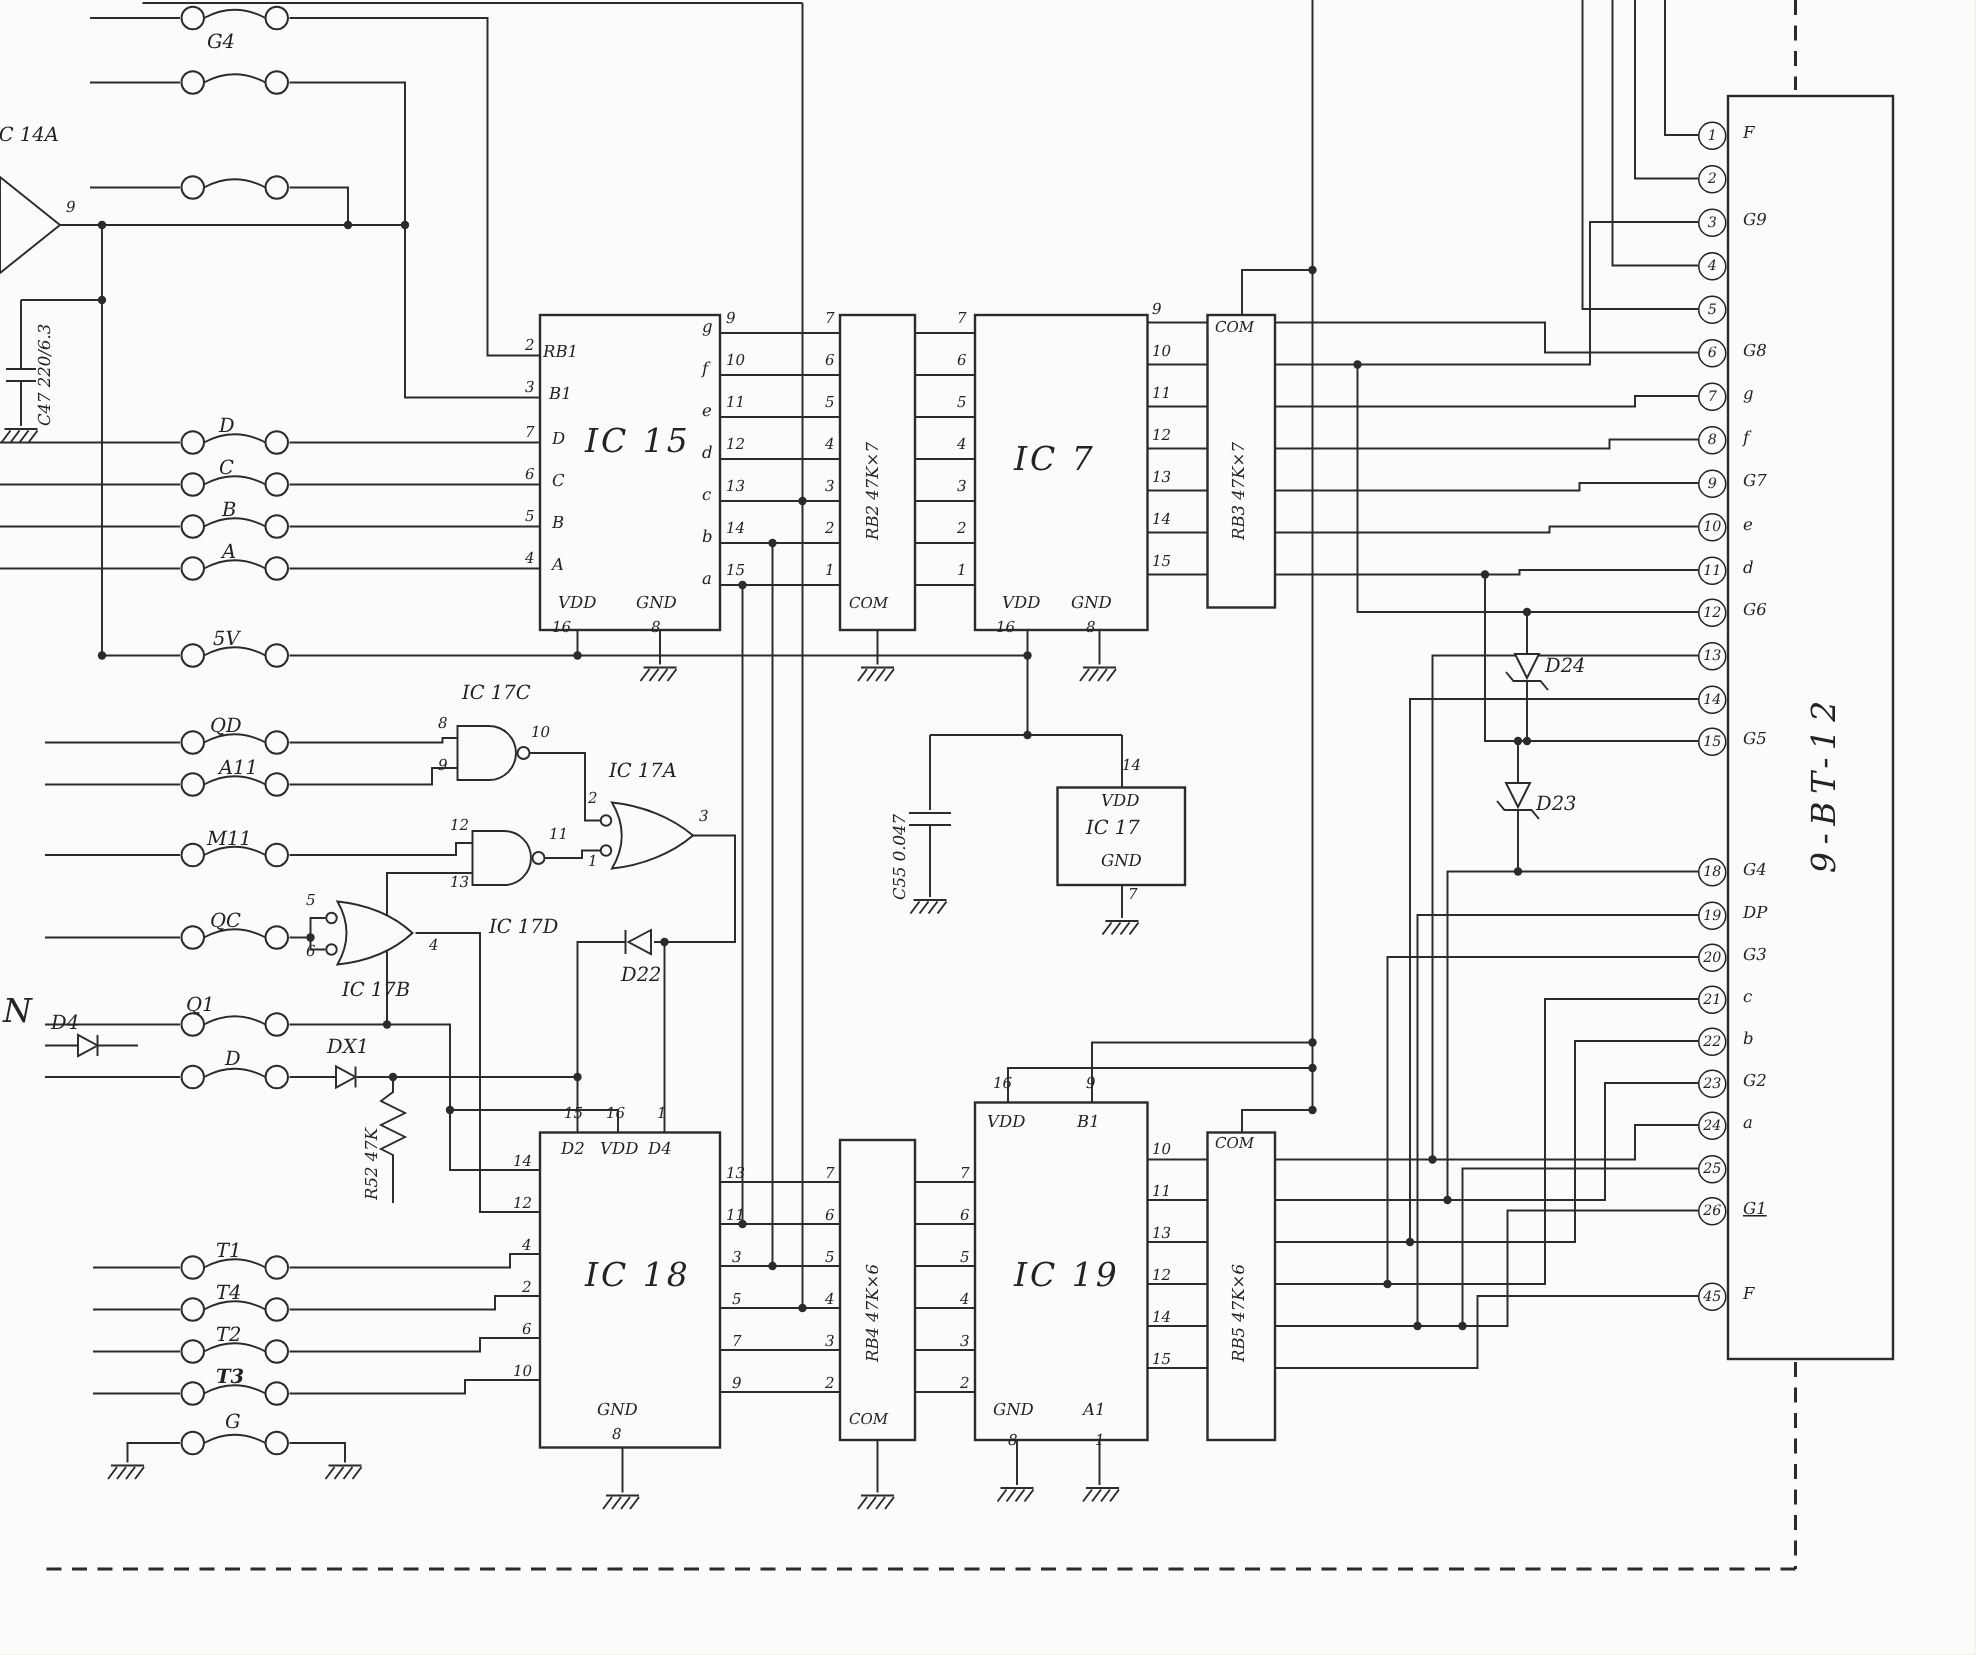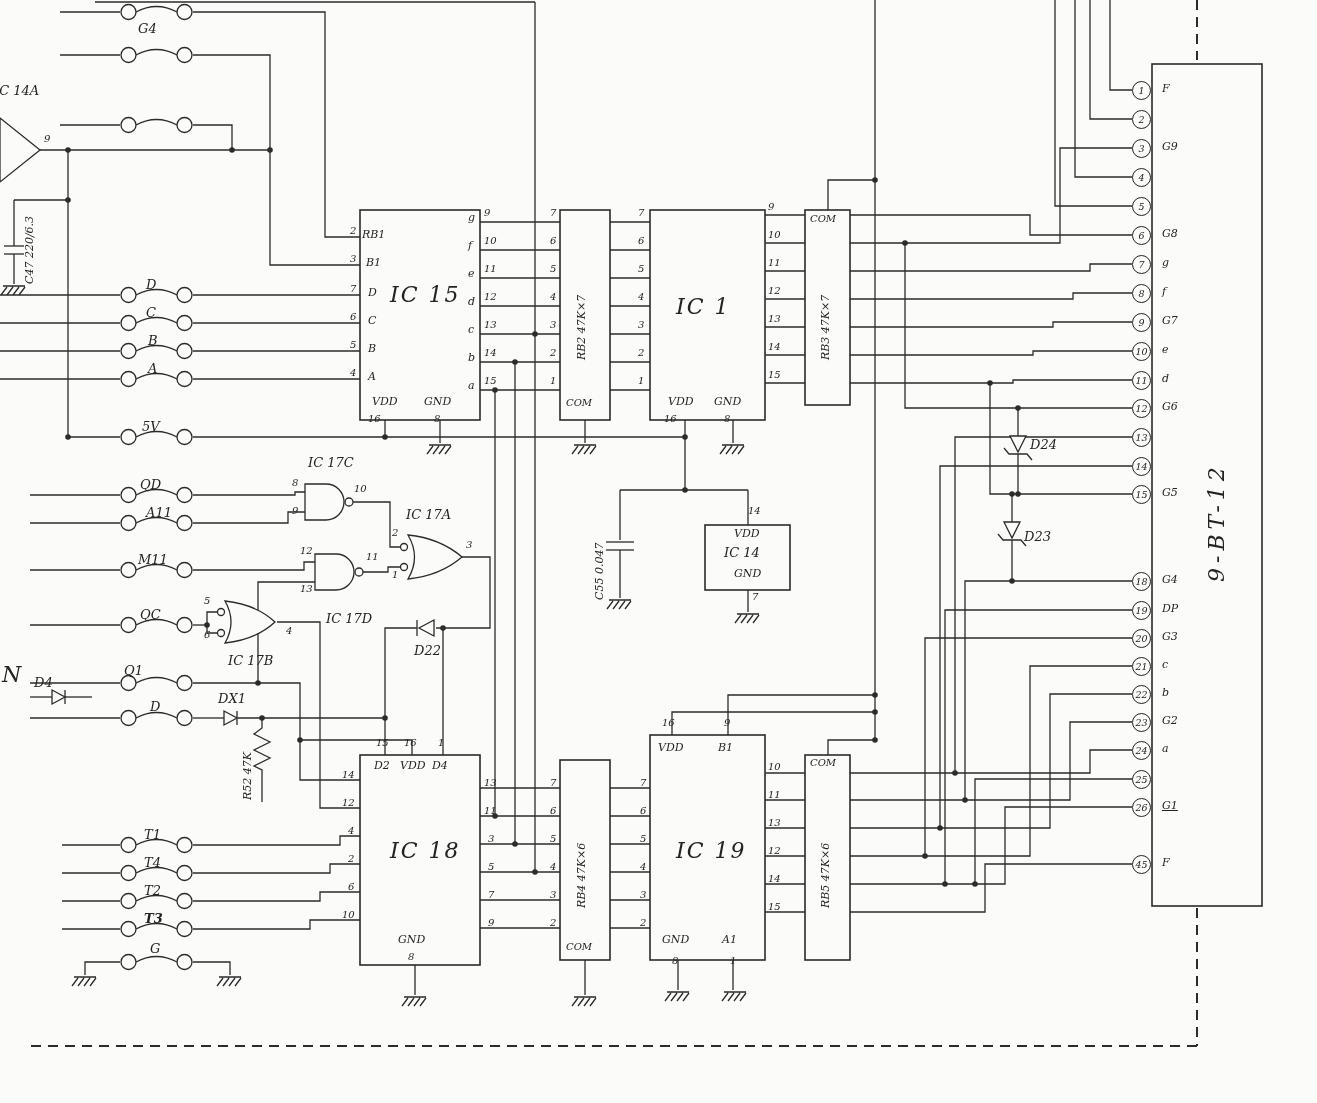--- a/index.html
+++ b/index.html
@@ -382,37 +382,37 @@
       <span class="lbl pin" style="left: 550px; top: 376px;">1</span>
       <span class="lbl sm" style="left: 576px; top: 360px; transform: rotate(-90deg);">RB2 47K×7</span>
       <span class="lbl pin" style="left: 566px; top: 398px;">COM</span>
       <span class="lbl pin" style="left: 638px; top: 208px;">7</span>
       <span class="lbl pin" style="left: 638px; top: 236px;">6</span>
       <span class="lbl pin" style="left: 638px; top: 264px;">5</span>
       <span class="lbl pin" style="left: 638px; top: 292px;">4</span>
       <span class="lbl pin" style="left: 638px; top: 320px;">3</span>
       <span class="lbl pin" style="left: 638px; top: 348px;">2</span>
       <span class="lbl pin" style="left: 638px; top: 376px;">1</span>
-      <span class="lbl xl" style="left: 676px; top: 296px;">IC 1</span>
+      <span class="lbl xl" style="left: 676px; top: 296px;">IC 7</span>
       <span class="lbl sm" style="left: 668px; top: 396px;">VDD</span>
       <span class="lbl pin" style="left: 664px; top: 414px;">16</span>
       <span class="lbl sm" style="left: 714px; top: 396px;">GND</span>
       <span class="lbl pin" style="left: 724px; top: 414px;">8</span>
       <span class="lbl pin" style="left: 768px; top: 202px;">9</span>
       <span class="lbl pin" style="left: 768px; top: 230px;">10</span>
       <span class="lbl pin" style="left: 768px; top: 258px;">11</span>
       <span class="lbl pin" style="left: 768px; top: 286px;">12</span>
       <span class="lbl pin" style="left: 768px; top: 314px;">13</span>
       <span class="lbl pin" style="left: 768px; top: 342px;">14</span>
       <span class="lbl pin" style="left: 768px; top: 370px;">15</span>
       <span class="lbl pin" style="left: 810px; top: 214px;">COM</span>
       <span class="lbl sm" style="left: 820px; top: 360px; transform: rotate(-90deg);">RB3 47K×7</span>
       <span class="lbl pin" style="left: 748px; top: 506px;">14</span>
       <span class="lbl sm" style="left: 734px; top: 528px;">VDD</span>
-      <span class="lbl md" style="left: 724px; top: 546px;">IC 14</span>
+      <span class="lbl md" style="left: 724px; top: 546px;">IC 17</span>
       <span class="lbl sm" style="left: 734px; top: 568px;">GND</span>
       <span class="lbl pin" style="left: 752px; top: 592px;">7</span>
       <span class="lbl sm" style="left: 594px; top: 600px; transform: rotate(-90deg);">C55 0.047</span>
       <span class="lbl md" style="left: 308px; top: 456px; text-align: center;">IC 17C</span>
       <span class="lbl md" style="left: 406px; top: 508px;">IC 17A</span>
       <span class="lbl md" style="left: 326px; top: 612px;">IC 17D</span>
       <span class="lbl md" style="left: 228px; top: 654px;">IC 17B</span>
       <span class="lbl pin" style="left: 292px; top: 478px;">8</span>
       <span class="lbl pin" style="left: 292px; top: 506px;">9</span>
       <span class="lbl pin" style="left: 354px; top: 484px;">10</span>

